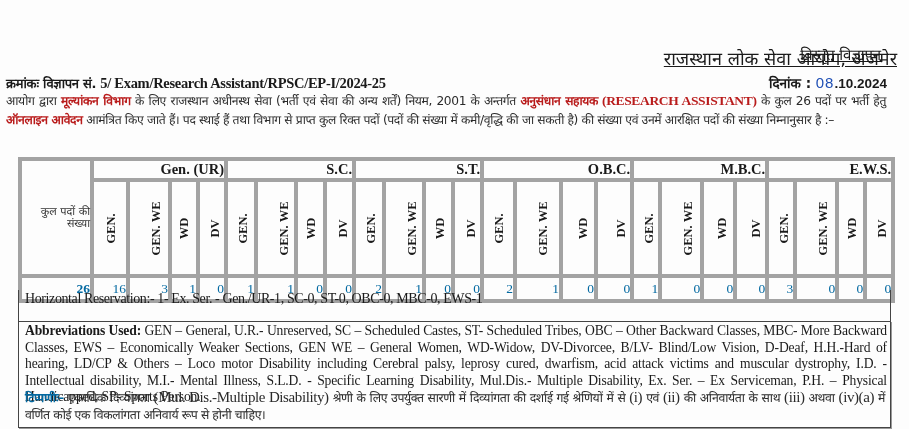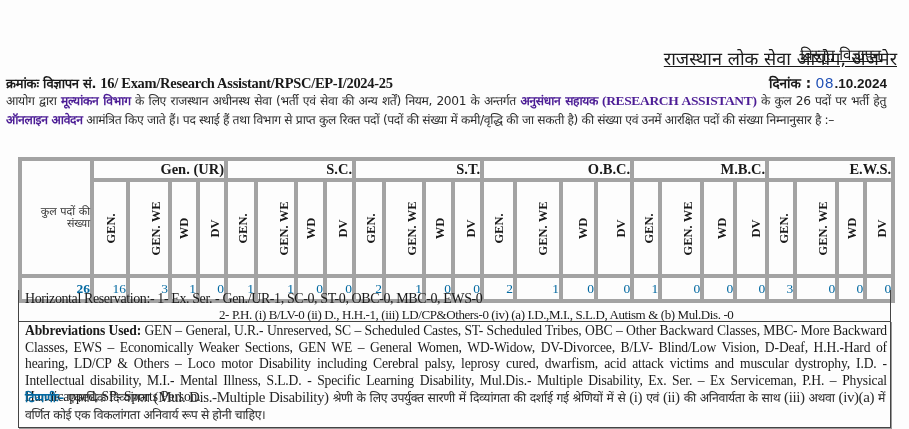--- a/index.html
+++ b/index.html
@@ -27,21 +27,21 @@
     right:22px; top:74px; font-size:13.5px; font-weight:bold;
     font-family:"DejaVu Sans", sans-serif;
   }
   .date-line .hand { color:#1f4fb5; font-family:"Liberation Sans", sans-serif; font-weight:normal; font-size:15px; letter-spacing:1px; }
   .date-line .dt { font-family:"Liberation Sans", sans-serif; }
   .intro {
     left:6px; top:92px; width:880px; font-size:12.2px; line-height:18.5px;
     font-family:"DejaVu Sans", sans-serif; letter-spacing:-0.35px;
     text-align:justify; color:#2a2a2a;
   }
-  .intro b { color:#4c1d95; }
+  .intro b { color:#b91c1c; }
   .intro .en { font-family:"Liberation Serif", serif; font-size:13.5px; }
 
   table.posts {
     position:absolute; left:18px; top:157px; width:873px;
     border-collapse:collapse; table-layout:fixed;
   }
   table.posts td, table.posts th {
     border:4px solid #a3a3a3; padding:0; text-align:right; vertical-align:middle;
   }
   th.total-head {
@@ -77,21 +77,21 @@
 </style>
 </head>
 <body>
 
 <div class="abs detailed-ad">विस्तृत विज्ञापन</div>
 
 <div class="abs commission-title"><span>राजस्थान लोक सेवा आयोग, अजमेर</span></div>
 
 <div class="abs ref-line">
   <span>क्रमांकः विज्ञापन सं.</span>
-  <span class="ref-code">16/ Exam/Research Assistant/RPSC/EP-I/2024-25</span>
+  <span class="ref-code">5/ Exam/Research Assistant/RPSC/EP-I/2024-25</span>
 </div>
 
 <div class="abs date-line">
   <span>दिनांक :</span>
   <span class="hand">08</span><span class="dt">.10.2024</span>
 </div>
 
 <div class="abs intro"><span>आयोग द्वारा </span><b>मूल्यांकन विभाग</b><span> के लिए राजस्थान अधीनस्थ सेवा (भर्ती एवं सेवा की अन्य शर्तें) नियम, 2001 के अन्तर्गत </span><b>अनुसंधान सहायक</b><b class="en"> (RESEARCH ASSISTANT)</b><span> के कुल 26 पदों पर भर्ती हेतु </span><b>ऑनलाइन आवेदन</b><span> आमंत्रित किए जाते हैं। पद स्थाई हैं तथा विभाग से प्राप्त कुल रिक्त पदों (पदों की संख्या में कमी/वृद्धि की जा सकती है) की संख्या एवं उनमें आरक्षित पदों की संख्या निम्नानुसार है :–</span></div>
 
 <table class="posts">
@@ -182,20 +182,19 @@
     <td class="val">0</td>
     <td class="val">3</td>
     <td class="val">0</td>
     <td class="val">0</td>
     <td class="val">0</td>
   </tr>
 </tbody>
   </table>
 
 <div class="box hr-box">
-  <div class="hr1">Horizontal Reservation:- 1- Ex. Ser. - Gen./UR-1, SC-0, ST-0, OBC-0, MBC-0, EWS-0</div>
-  <div class="hr2">2- P.H.  (i)  B/LV-0 (ii) D., H.H.-1, (iii) LD/CP&amp;Others-0 (iv) (a) I.D.,M.I., S.L.D, Autism &amp; (b) Mul.Dis. -0</div>
+  <div class="hr1">Horizontal Reservation:- 1- Ex. Ser. - Gen./UR-1, SC-0, ST-0, OBC-0, MBC-0, EWS-1</div>
 </div>
 
 <div class="box abbr-box">
   <div class="abbr-text"><b>Abbreviations Used:</b><span> GEN – General, U.R.- Unreserved, SC – Scheduled Castes, ST- Scheduled Tribes, OBC – Other Backward Classes, MBC- More Backward Classes, EWS – Economically Weaker Sections,  GEN WE – General Women, WD-Widow, DV-Divorcee, B/LV- Blind/Low Vision, D-Deaf, H.H.-Hard of hearing, LD/CP &amp; Others – Loco motor Disability including Cerebral palsy, leprosy cured, dwarfism, acid attack victims and muscular dystrophy, I.D. - Intellectual disability, M.I.- Mental Illness, S.L.D. - Specific Learning Disability, Mul.Dis.- Multiple Disability, Ex. Ser. – Ex Serviceman, P.H. – Physical Handicapped, SP-  Sports Person.</span></div>
   <div class="note-text"><b>टिप्पणीः–</b><span> एकाधिक दिव्यांगता </span><span class="en">(Mul. Dis.-Multiple Disability)</span><span> श्रेणी के लिए उपर्युक्त सारणी में दिव्यांगता की दर्शाई गई श्रेणियों में से </span><span class="en">(i)</span><span> एवं </span><span class="en">(ii)</span><span> की अनिवार्यता के साथ </span><span class="en">(iii)</span><span> अथवा </span><span class="en">(iv)(a)</span><span> में वर्णित कोई एक विकलांगता अनिवार्य रूप से होनी चाहिए।</span></div>
 </div>
 
 </body></html>

